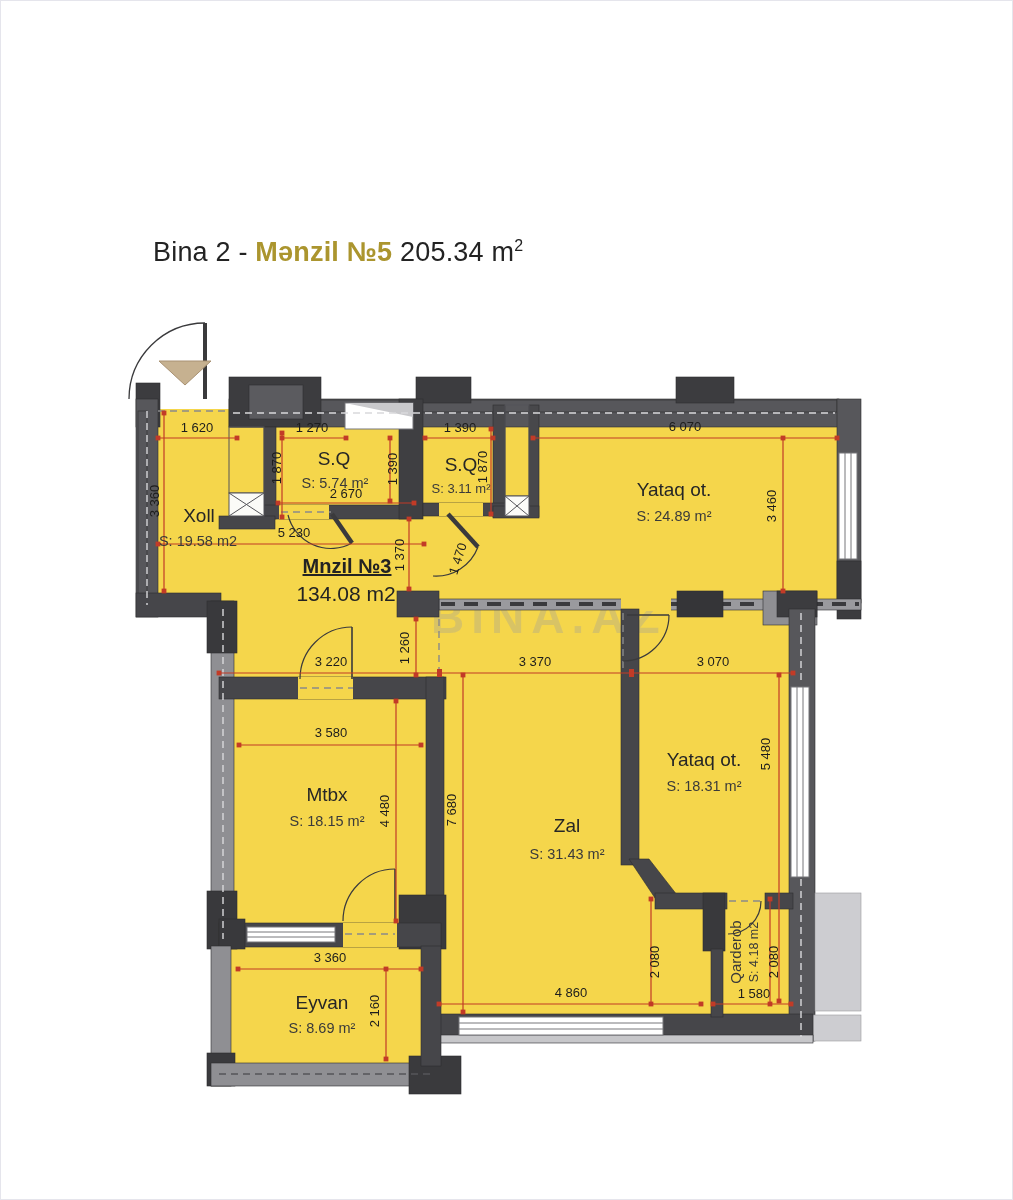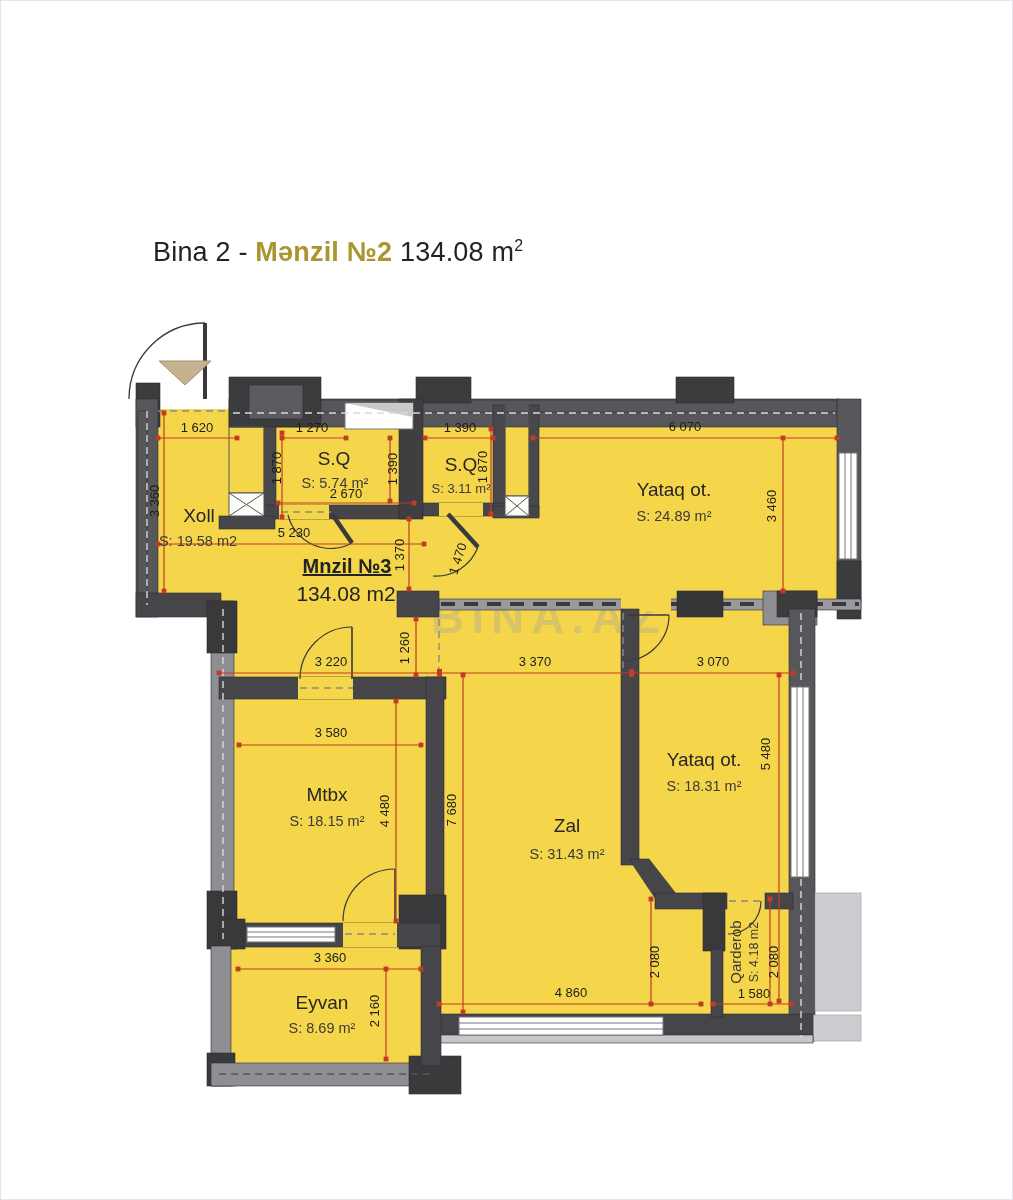--- a/index.html
+++ b/index.html
@@ -17,22 +17,22 @@
   .unitname{font-size:20px;fill:#232323;font-weight:600;}
   .unitarea{font-size:21px;fill:#232323;}
   .wm{font-size:46px;font-weight:bold;fill:#9d9d9d;opacity:.32;letter-spacing:7px;}
 </style>
 </head>
 <body>
 
 <div class="page">
 
   <div class="title">
-    <span>Bina 2 - </span><span class="accent">Mənzil №2</span>
-    <span><span>134.08 m</span><sup>2</sup></span>
+    <span>Bina 2 - </span><span class="accent">Mənzil №5</span>
+    <span><span>205.34 m</span><sup>2</sup></span>
   </div>
 
   <div class="planwrap">
   <svg width="1013" height="1200" viewBox="0 0 1013 1200">
     <defs>
       <pattern id="hatchD" width="9" height="9" patternTransform="rotate(45)">
         <rect width="9" height="9" fill="#fbfbf8"></rect>
         <line x1="0" y1="0" x2="0" y2="9" stroke="#9b9b90" stroke-width="1.4"></line>
       </pattern>
       <pattern id="hatchH" width="9" height="7" patternTransform="rotate(8)">

